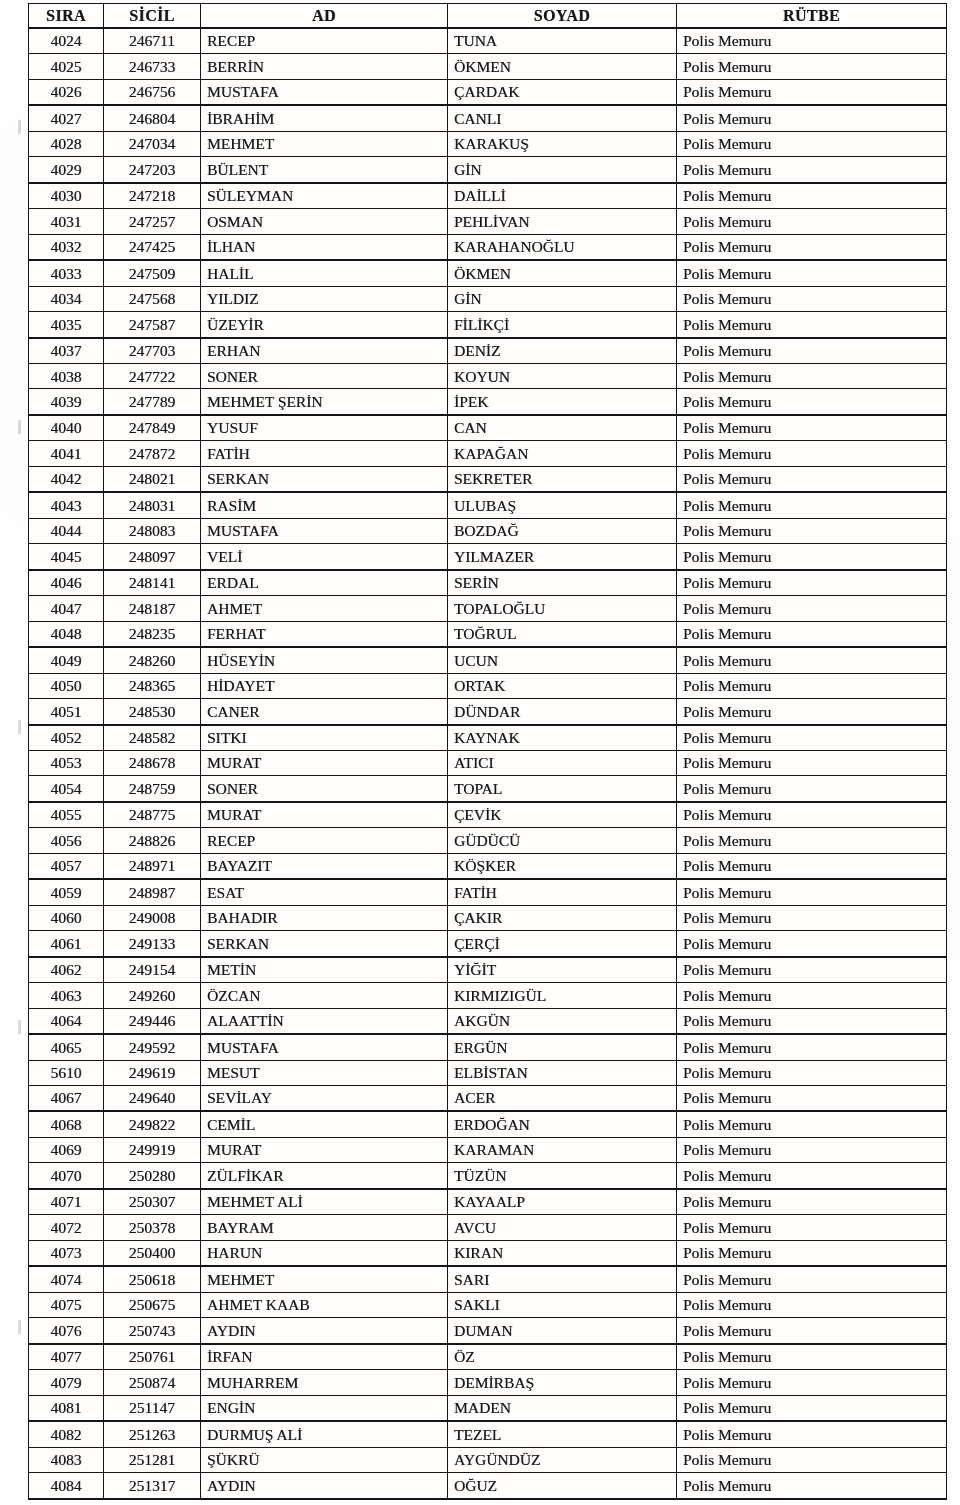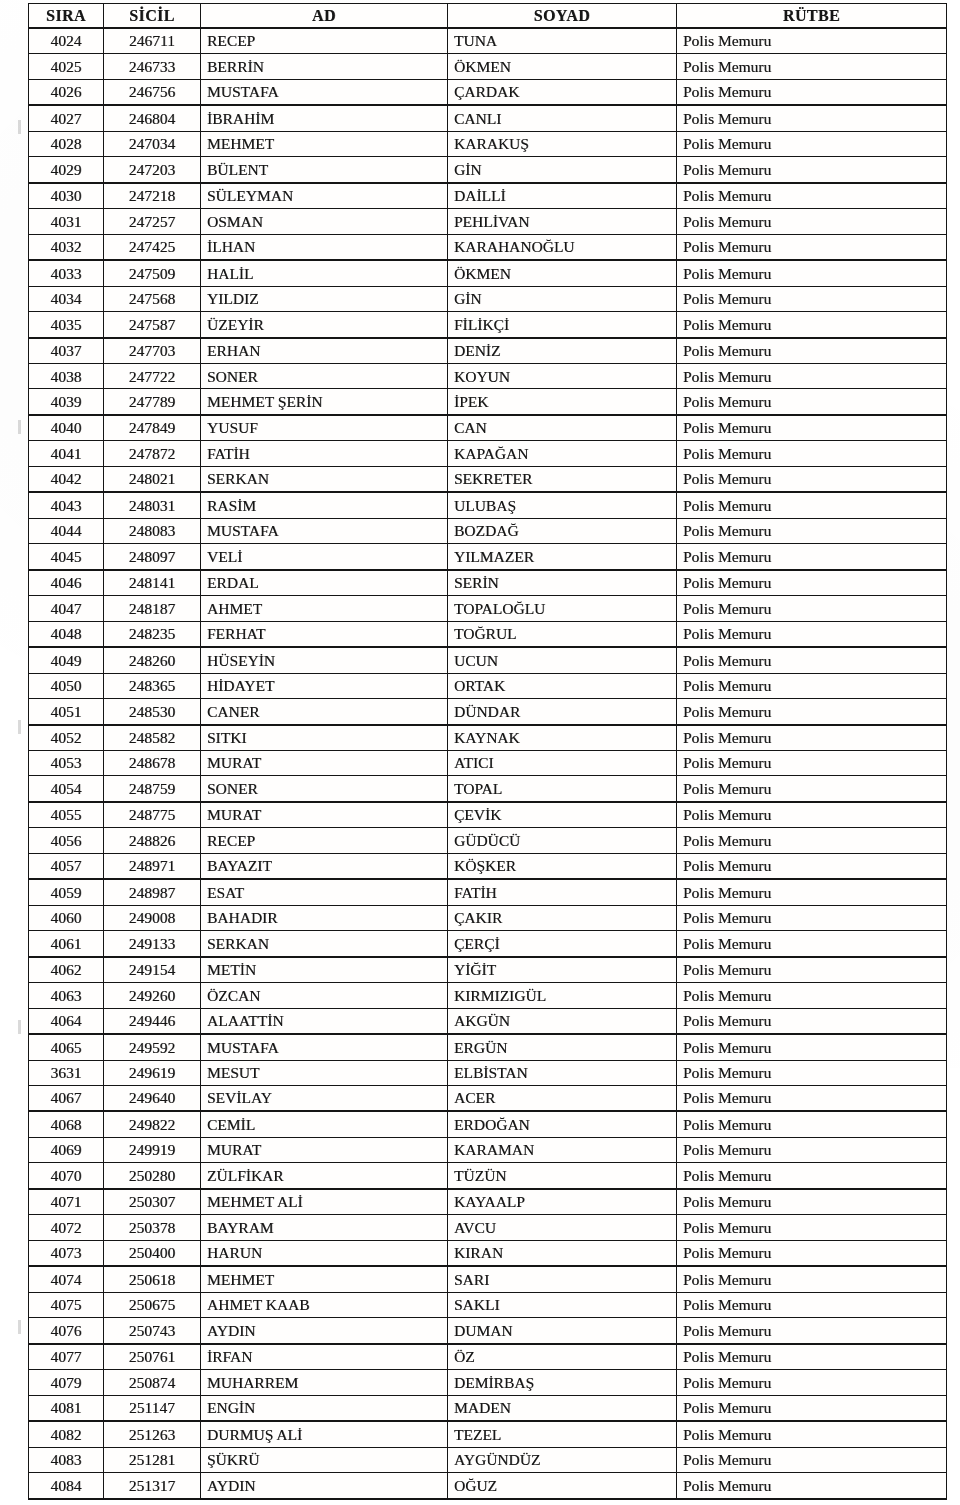--- a/index.html
+++ b/index.html
@@ -394,21 +394,21 @@
           <td class="col-rutbe">Polis Memuru</td>
         </tr>
         <tr>
           <td class="col-sira">4065</td>
           <td class="col-sicil">249592</td>
           <td class="col-ad">MUSTAFA</td>
           <td class="col-soyad">ERGÜN</td>
           <td class="col-rutbe">Polis Memuru</td>
         </tr>
         <tr>
-          <td class="col-sira">3631</td>
+          <td class="col-sira">5610</td>
           <td class="col-sicil">249619</td>
           <td class="col-ad">MESUT</td>
           <td class="col-soyad">ELBİSTAN</td>
           <td class="col-rutbe">Polis Memuru</td>
         </tr>
         <tr>
           <td class="col-sira">4067</td>
           <td class="col-sicil">249640</td>
           <td class="col-ad">SEVİLAY</td>
           <td class="col-soyad">ACER</td>

